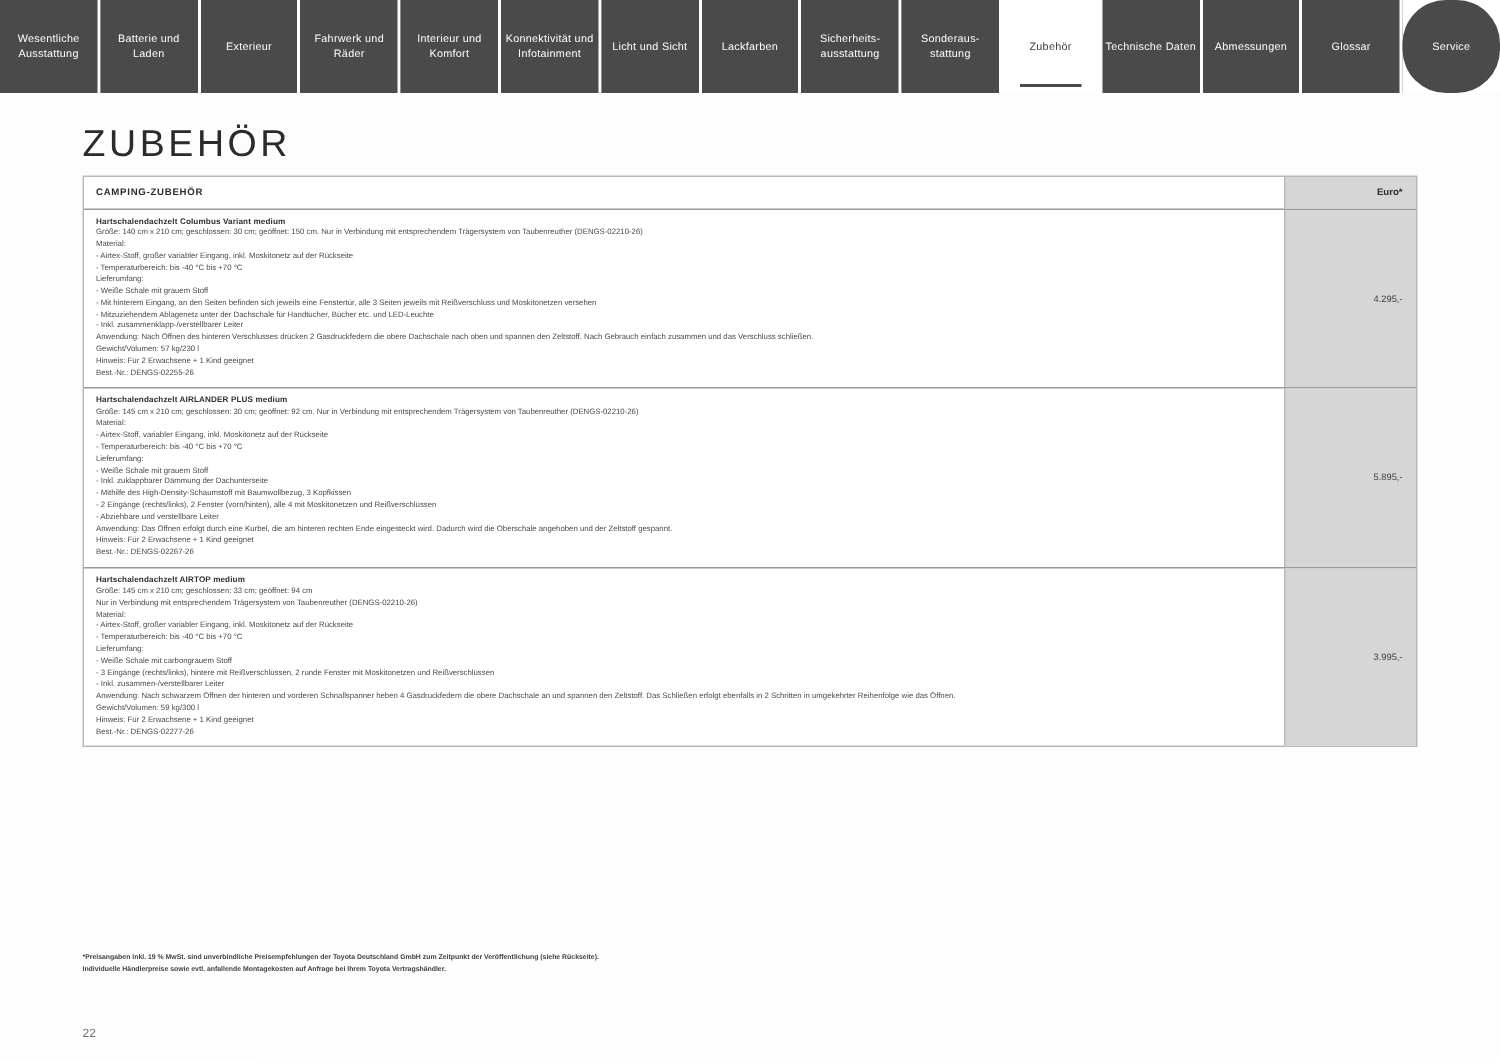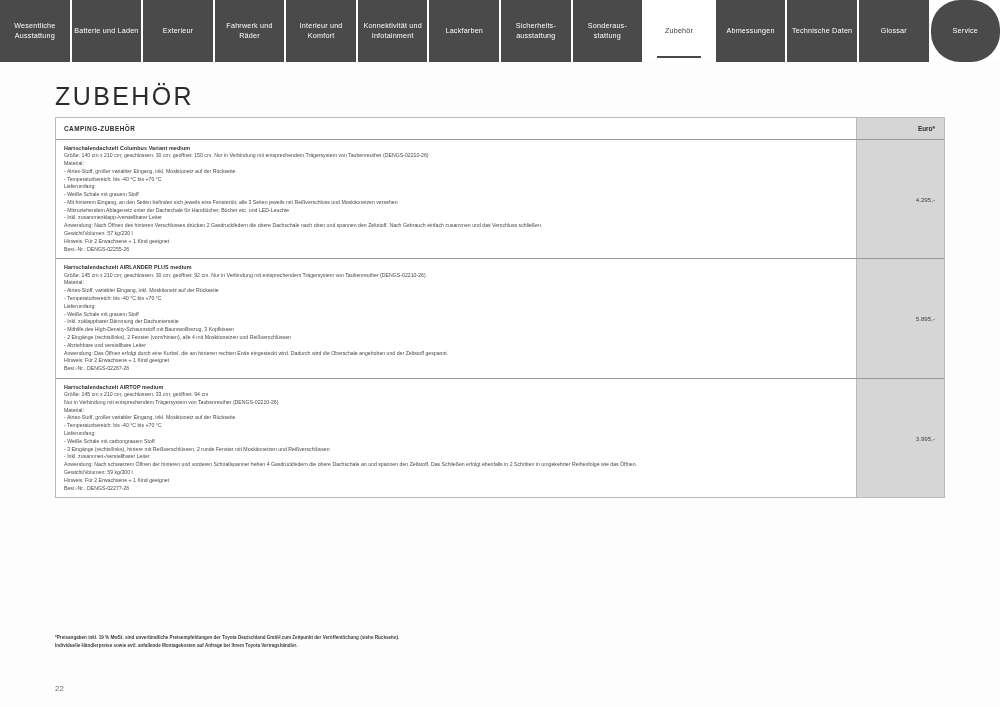--- a/index.html
+++ b/index.html
@@ -186,36 +186,39 @@
     <div class="nav-tab">
       <span>Fahrwerk und Räder</span>
     </div>
     <div class="nav-tab">
       <span>Interieur und Komfort</span>
     </div>
     <div class="nav-tab">
       <span>Konnektivität und Infotainment</span>
     </div>
     <div class="nav-tab">
+      <span>Licht und Sicht</span>
+    </div>
+    <div class="nav-tab">
       <span>Lackfarben</span>
     </div>
     <div class="nav-tab">
       <span>Sicherheits- ausstattung</span>
     </div>
     <div class="nav-tab">
       <span>Sonderaus- stattung</span>
     </div>
     <div class="nav-tab active">
       <span>Zubehör</span>
     </div>
     <div class="nav-tab">
+      <span>Technische Daten</span>
+    </div>
+    <div class="nav-tab">
       <span>Abmessungen</span>
-    </div>
-    <div class="nav-tab">
-      <span>Technische Daten</span>
     </div>
     <div class="nav-tab">
       <span>Glossar</span>
     </div>
     <div class="nav-tab">
       <span>Service</span>
     </div>
   </div>
 
 <div id="page">

